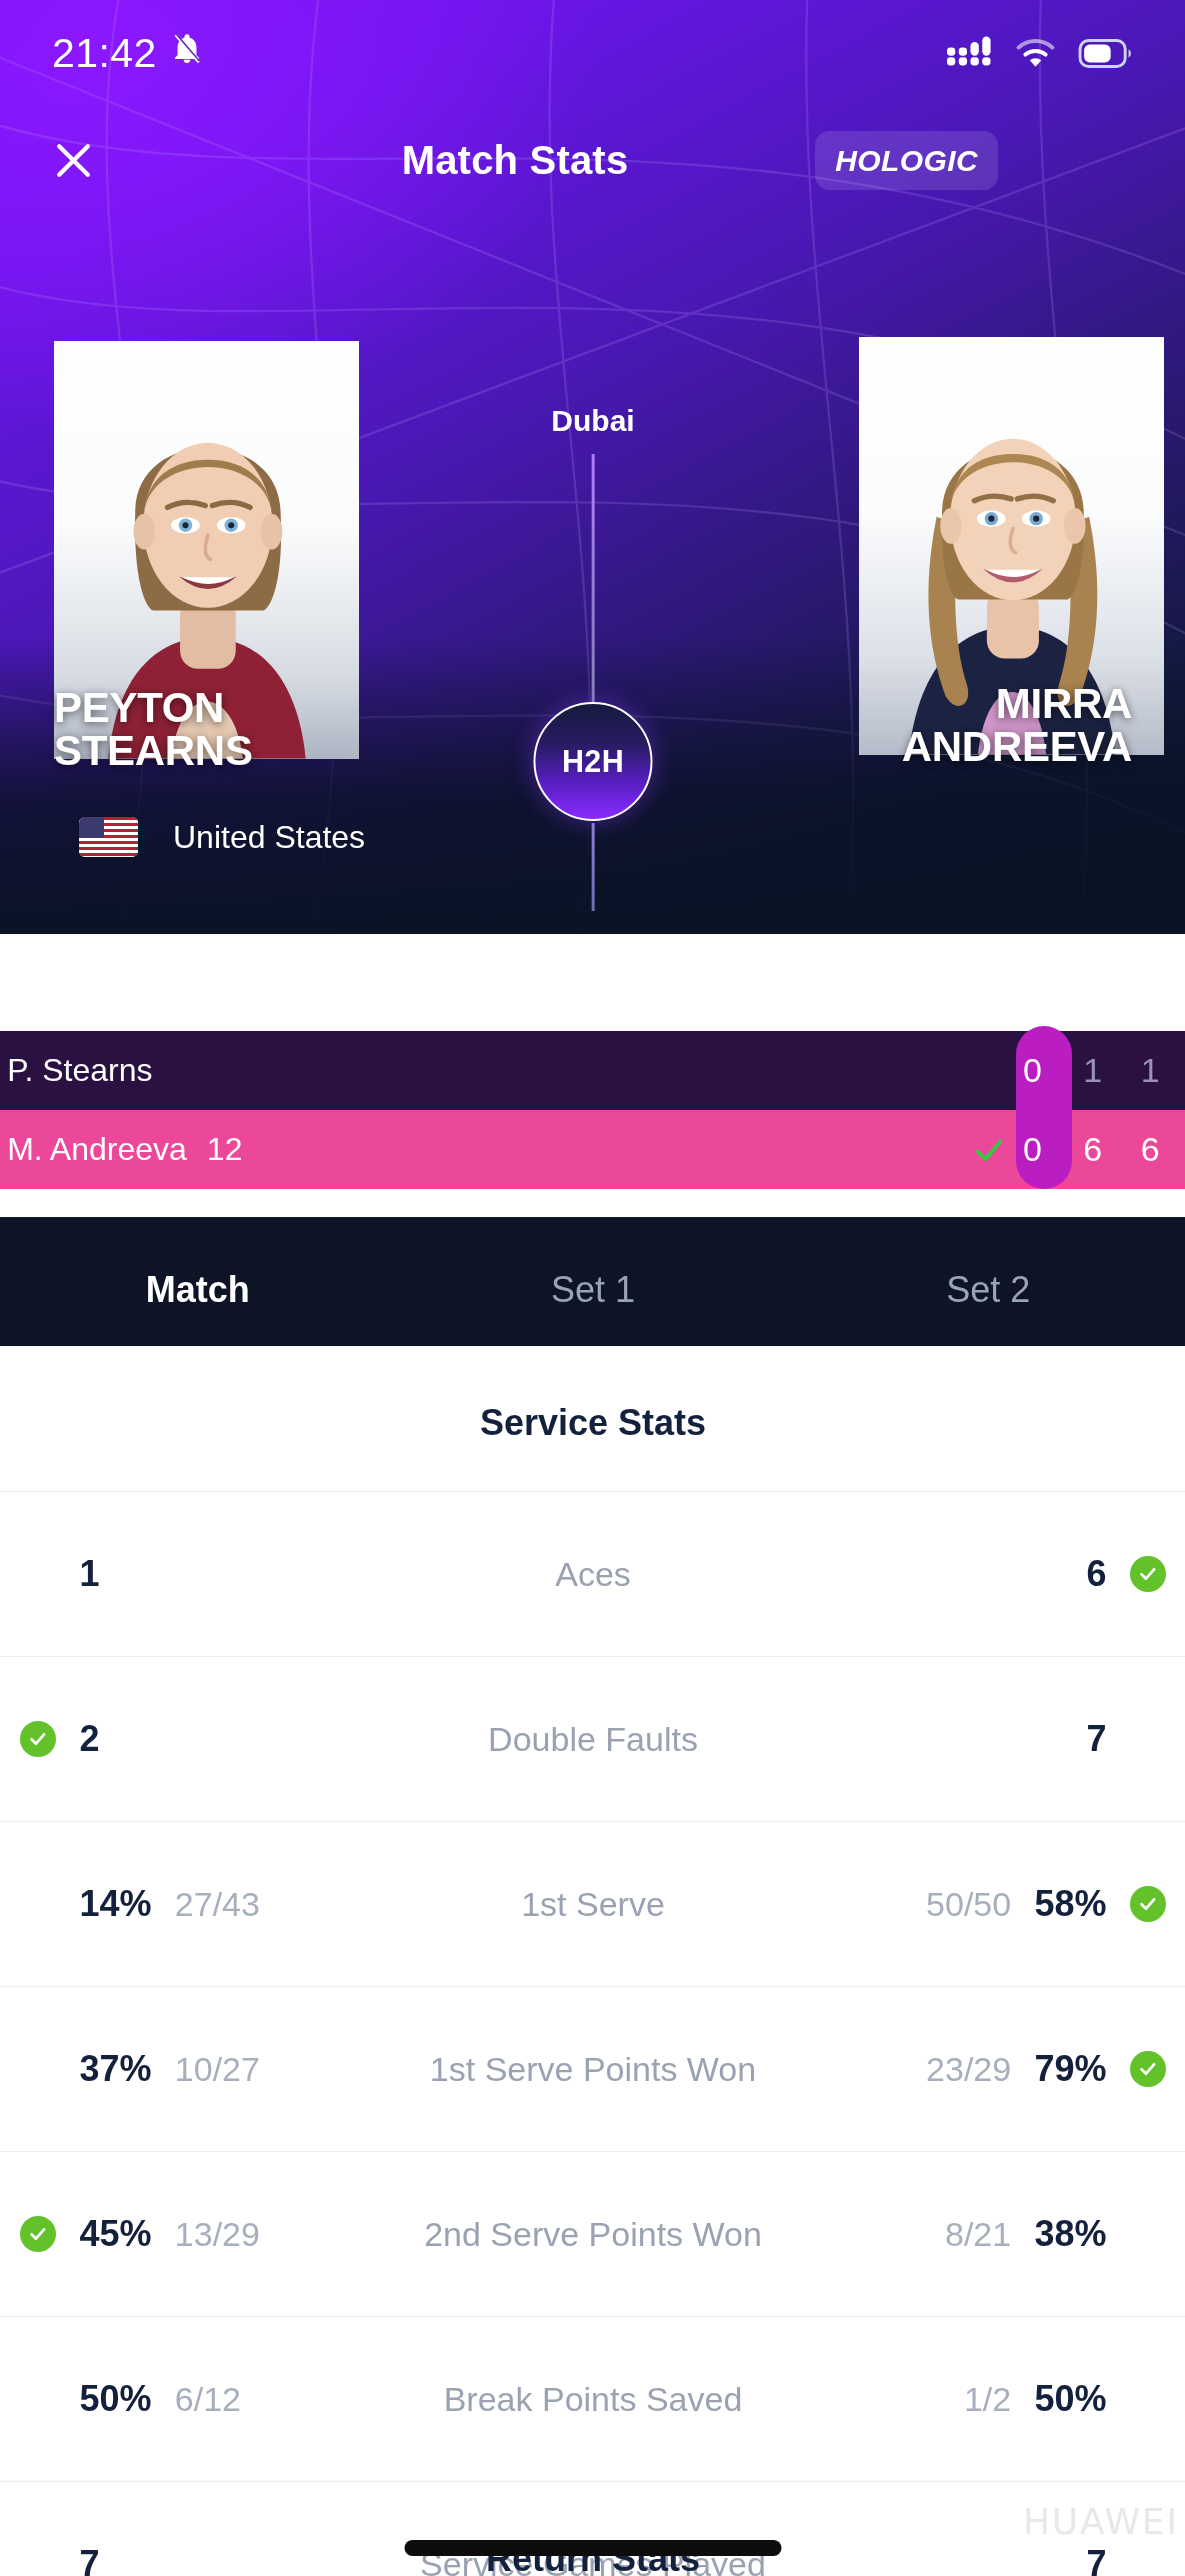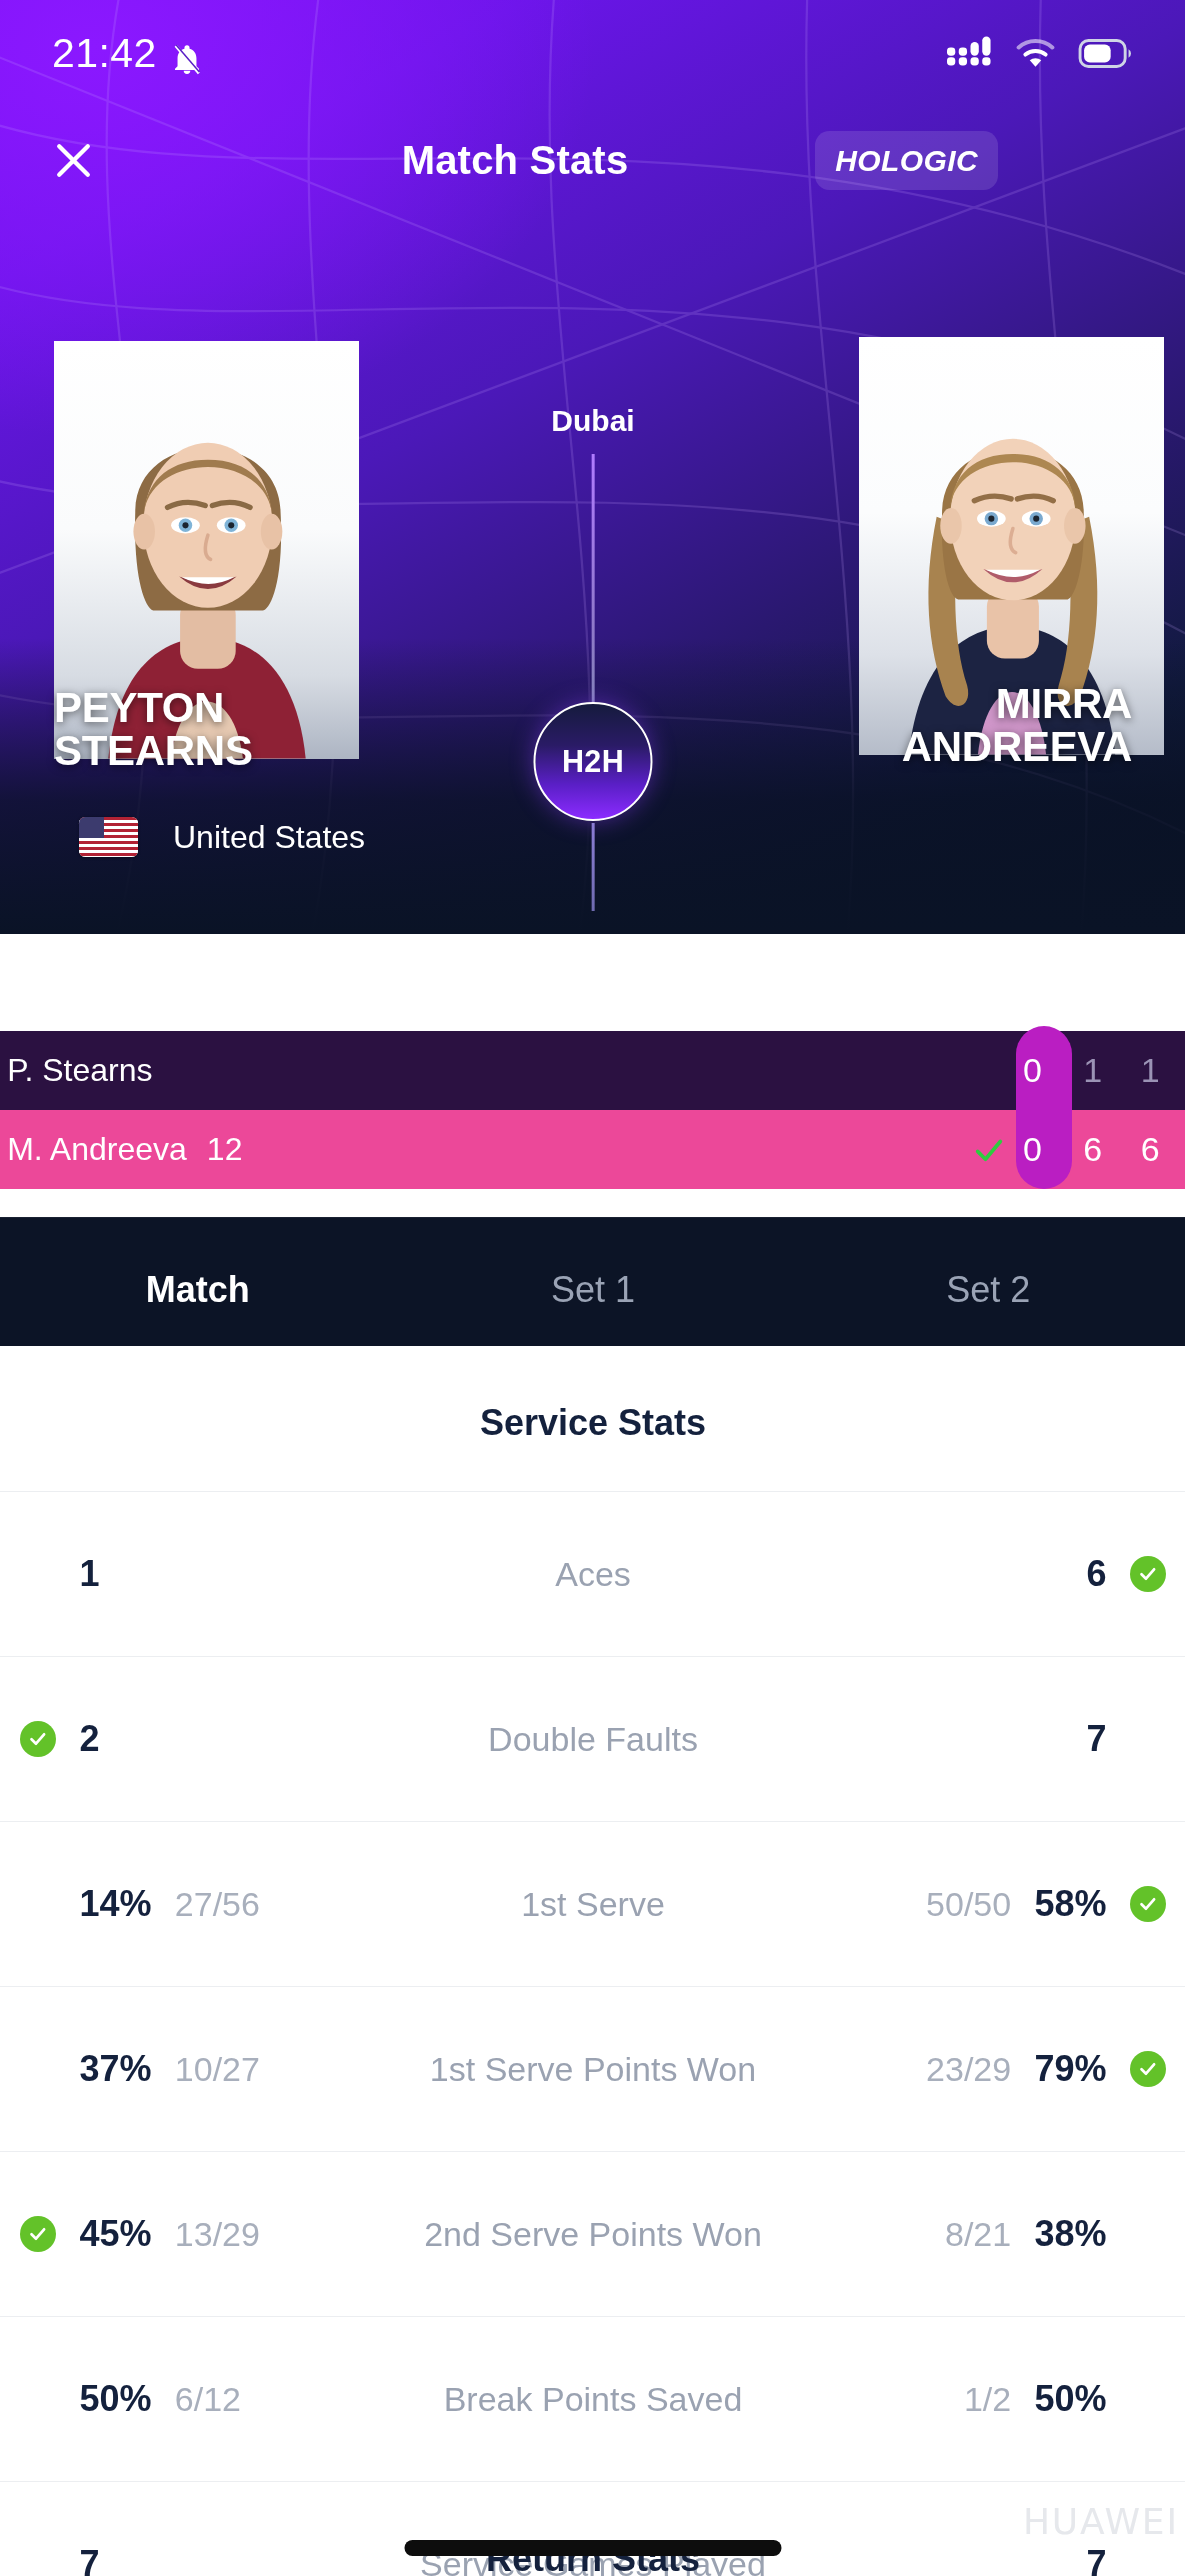--- a/index.html
+++ b/index.html
@@ -25,21 +25,21 @@
     position:absolute; left:0; right:0; bottom:0; height:296px;
     background:linear-gradient(180deg, rgba(10,20,40,0) 0%, rgba(9,17,36,.82) 55%, #0a1326 100%);
   }
 
   
   .statusbar {
     position:absolute; top:0; left:0; width:1186px; height:106px;
     display:flex; align-items:center; justify-content:space-between;
     padding:0 52px; z-index:5;
   }
-  .sb-left { display:flex; align-items:flex-end; gap:12px; }
+  .sb-left { display:flex; align-items:flex-start; gap:12px; }
   .sb-time { color:#fff; font-size:41px; font-weight:500; letter-spacing:0.4px; }
   .sb-right { display:flex; align-items:center; gap:21.6px; }
 
   
   .header {
     position:absolute; top:106px; left:0; width:1030px; height:108px;
     display:flex; align-items:center; z-index:5; padding:0 32px;
   }
   .close-btn { width:83px; height:83px; display:flex; align-items:center; justify-content:center; }
   .header-title {
@@ -515,21 +515,21 @@
     </div>
 
     <div class="srow">
       <div class="s-left">
         <span class="badge hidden">
           <svg width="21.6" height="21.6" viewBox="0 0 24 24">
               <path d="M5 12.5 L10 17.5 L19 7" stroke="#fff" stroke-width="3" fill="none" stroke-linecap="round" stroke-linejoin="round"></path>
             </svg>
         </span>
         <span class="s-val">14%</span>
-        <span class="s-sub">27/56</span>
+        <span class="s-sub">27/43</span>
       </div>
       <div class="s-label">1st Serve</div>
       <div class="s-right">
         <span class="s-sub">50/50</span>
         <span class="s-val">58%</span>
         <span class="badge">
           <svg width="21.6" height="21.6" viewBox="0 0 24 24">
               <path d="M5 12.5 L10 17.5 L19 7" stroke="#fff" stroke-width="3" fill="none" stroke-linecap="round" stroke-linejoin="round"></path>
             </svg>
         </span>

